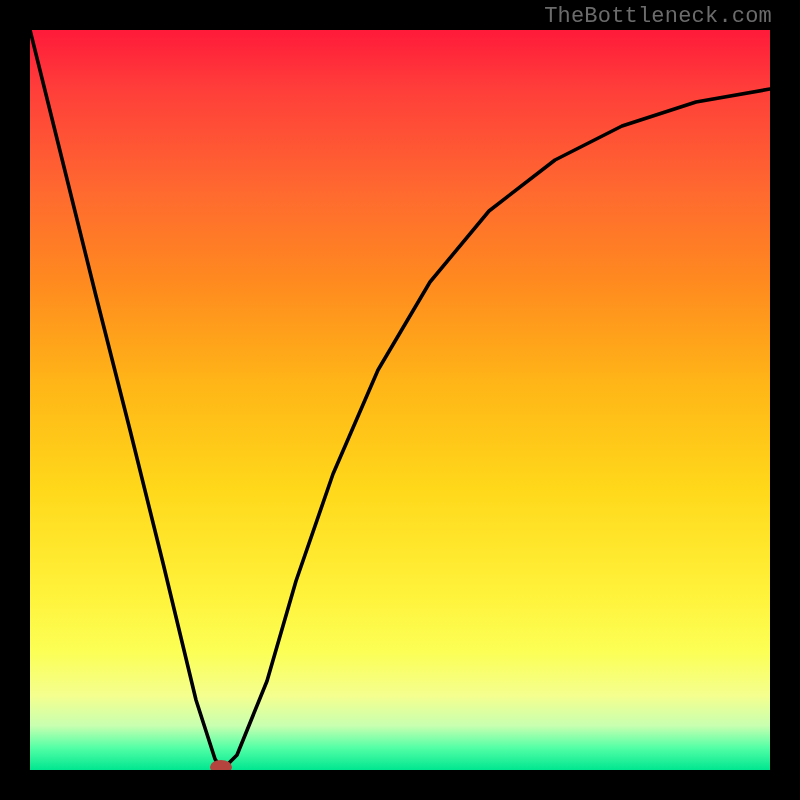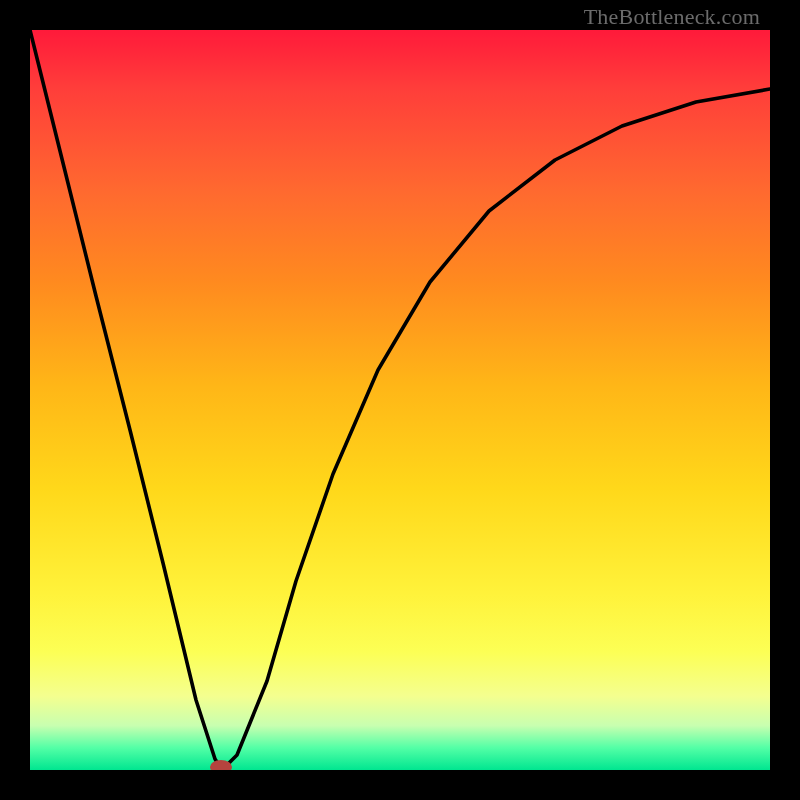--- a/index.html
+++ b/index.html
@@ -35,22 +35,22 @@
       #fcff55 84%,
       #f4ff8f 90%,
       #c8ffb0 94%,
       #53ffa6 97%,
       #00e690 100%
     );
   }
   .watermark {
     position: absolute;
     top: 4px;
-    right: 40px;
-    font-family: Liberation Serif, serif;
+    right: 28px;
+    font-family: Liberation Mono, monospace;
     font-size: 22px;
     color: #6b6b6b;
     letter-spacing: 0.2px;
     user-select: none;
   }
   svg {
     position: absolute;
     left: 0;
     top: 0;
   }

